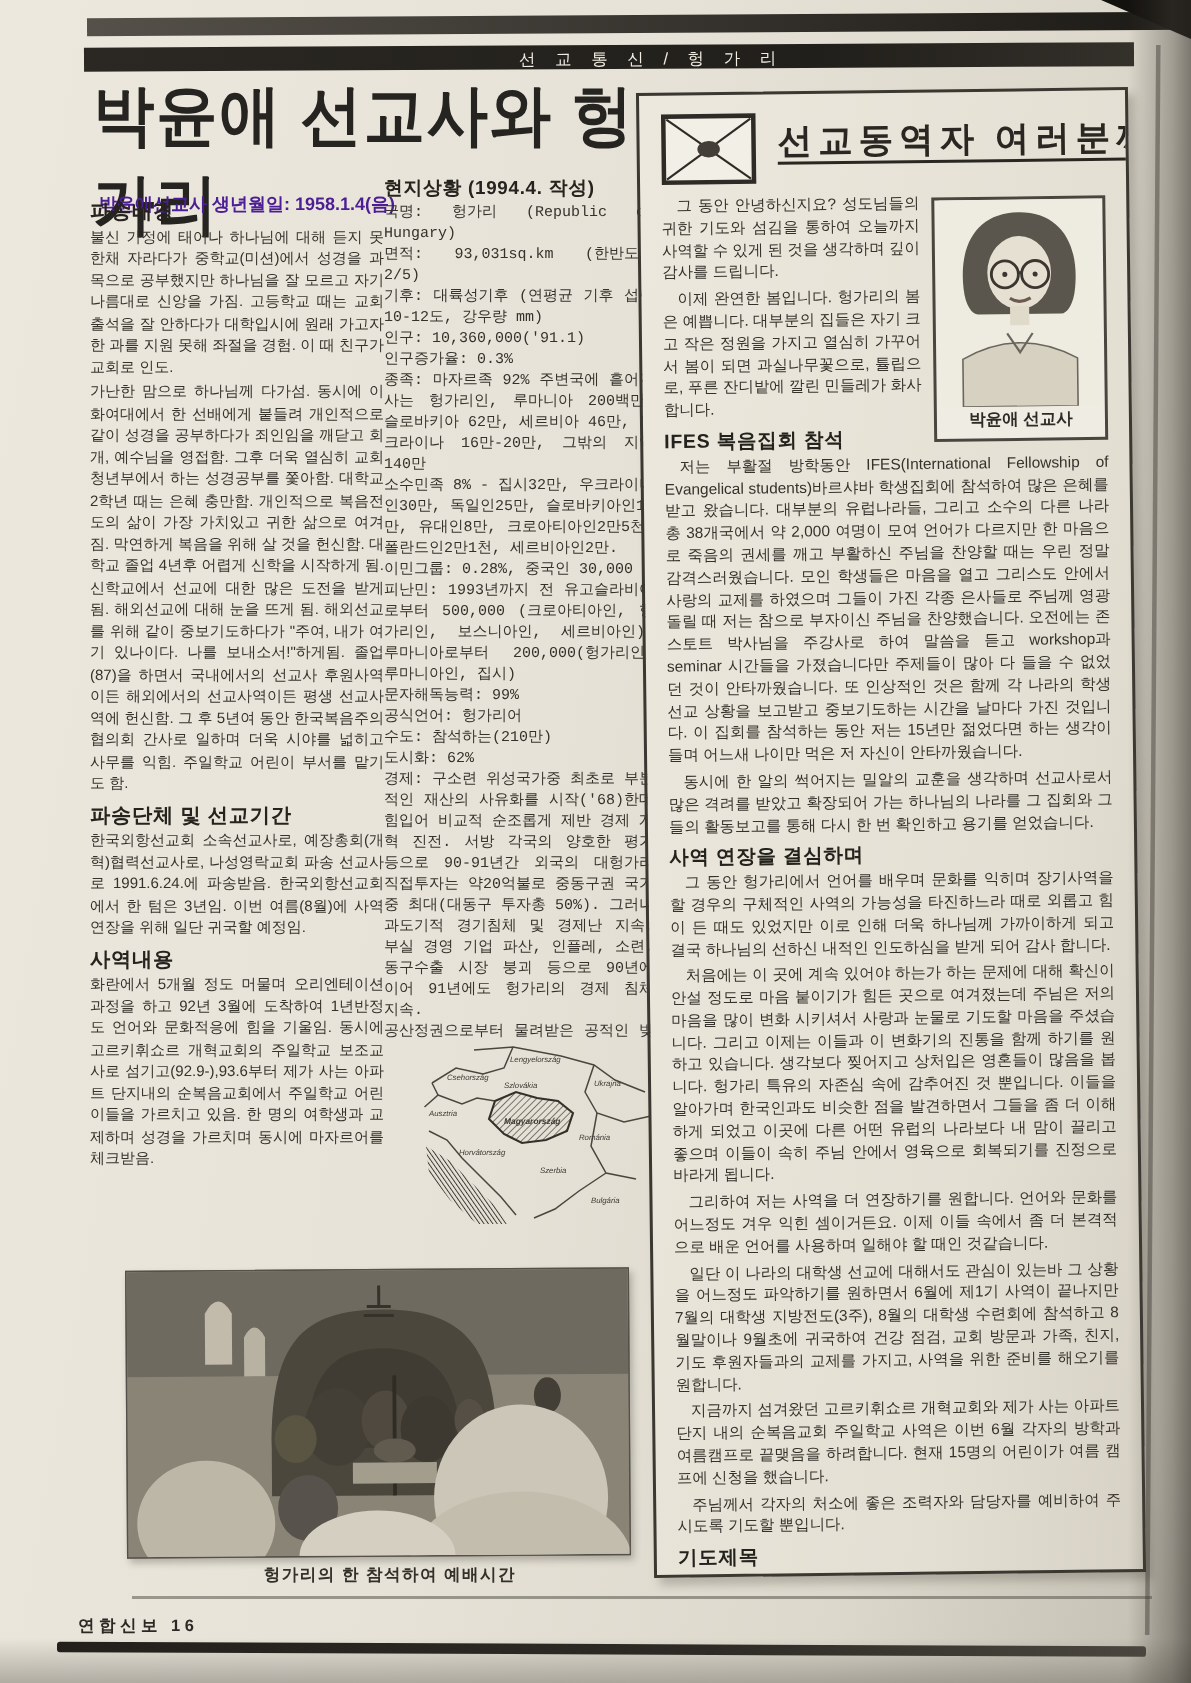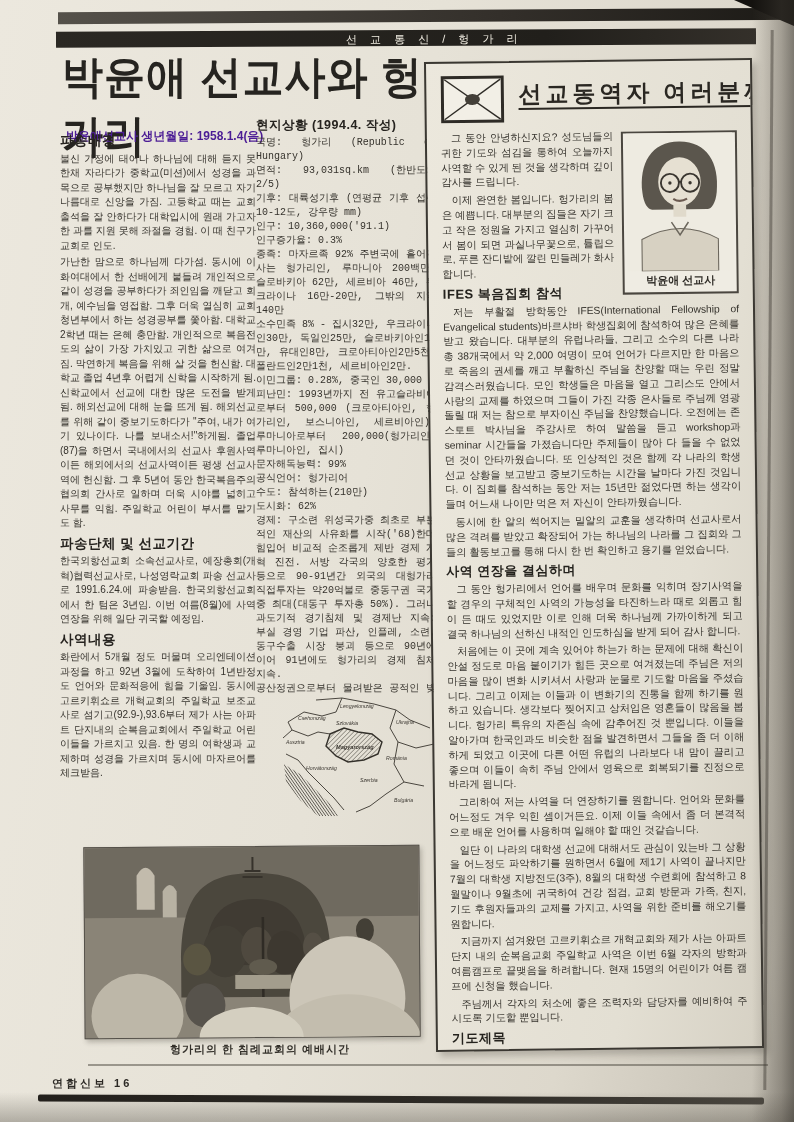--- a/index.html
+++ b/index.html
@@ -266,20 +266,20 @@
     <rect x="150" y="128" width="56" height="14" fill="#aaa494"></rect>
 
     <ellipse cx="262" cy="152" rx="58" ry="62" fill="#d9d3c5"></ellipse>
     <ellipse cx="262" cy="196" rx="74" ry="48" fill="#cfc9ba"></ellipse>
     <ellipse cx="52" cy="168" rx="46" ry="42" fill="#c8c2b3"></ellipse>
     <ellipse cx="120" cy="158" rx="20" ry="22" fill="#54504a"></ellipse>
     <ellipse cx="166" cy="190" rx="52" ry="30" fill="#e2ddcf"></ellipse>
     <rect x="0" y="0" width="334" height="190" fill="rgba(118,108,88,0.12)"></rect>
   </svg>
 </div>
-<div class="photo-caption">헝가리의 한 침례교회의 예배시간</div>
+<div class="photo-caption">헝가리의 한 참석하여 예배시간</div>
 
 <div class="thin-rule"></div>
 <div class="footer-label">연합신보 16</div>
 <div class="bottom-rule"></div>
 
 <div class="right-shade"></div>
 <div class="fold-line"></div>
 
 </body></html>

